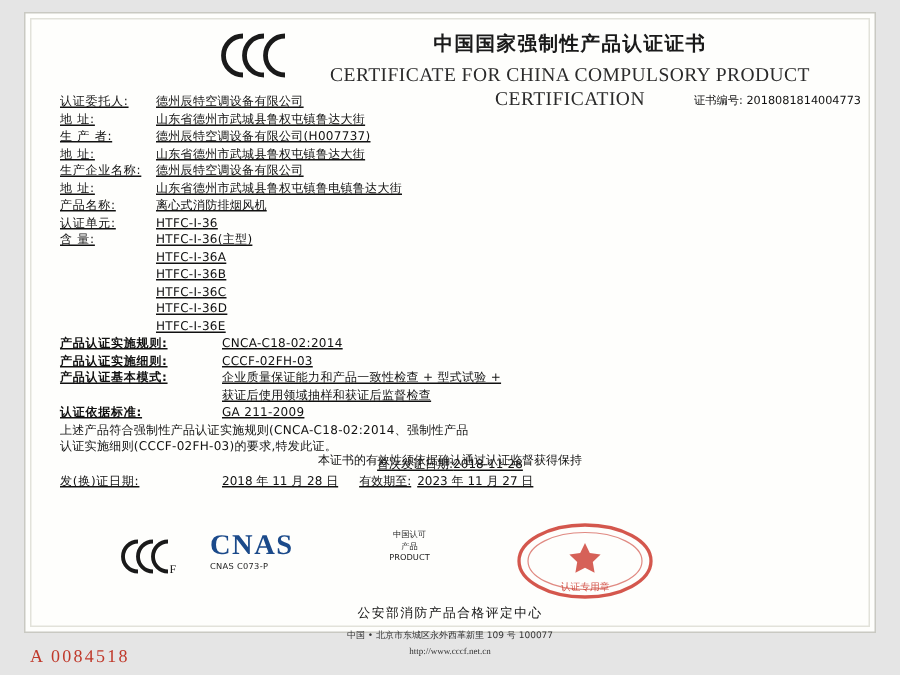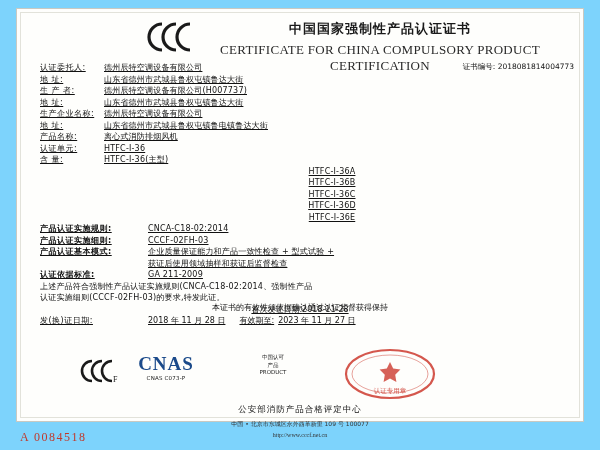--- a/index.html
+++ b/index.html
@@ -10,21 +10,21 @@
     width: 600px;
     height: 450px;
     background: #ffffff;
     font-family: "DejaVu Sans", "Liberation Sans", sans-serif;
     overflow: hidden;
   }
   .cert {
     position: relative;
     width: 600px;
     height: 450px;
-    background: #7dd3fc;
+    background: #e5e5e5;
     box-sizing: border-box;
   }
   
   .frame {
     position: absolute;
     left: 16px;
     top: 8px;
     right: 16px;
     bottom: 28px;
     border: 1px solid #c9c9c2;
@@ -103,21 +103,20 @@
   .lbl.xwide {
     width: 108px;
     flex: 0 0 108px;
   }
   .val {
     flex: 1;
     letter-spacing: 0.2px;
   }
   .indent {
     padding-left: 64px;
-    text-align: center;
   }
 
   
   .strong {
     font-weight: bold;
   }
 
   .para {
     letter-spacing: 0.2px;
     line-height: 11.5px;
@@ -146,25 +145,25 @@
   }
   .cccf {
     position: absolute;
     left: 35px;
     top: 8px;
     width: 46px;
     height: 30px;
   }
   .cnas {
     position: absolute;
-    left: 80px;
+    left: 100px;
     top: 6px;
     width: 92px;
     height: 38px;
-    text-align: center;
+    text-align: left;
   }
   .cnas-mark {
     font-family: "Liberation Serif", serif;
     font-size: 19px;
     font-weight: bold;
     letter-spacing: 1px;
     color: #1b4a8a;
     line-height: 20px;
   }
   .cnas-sub {

